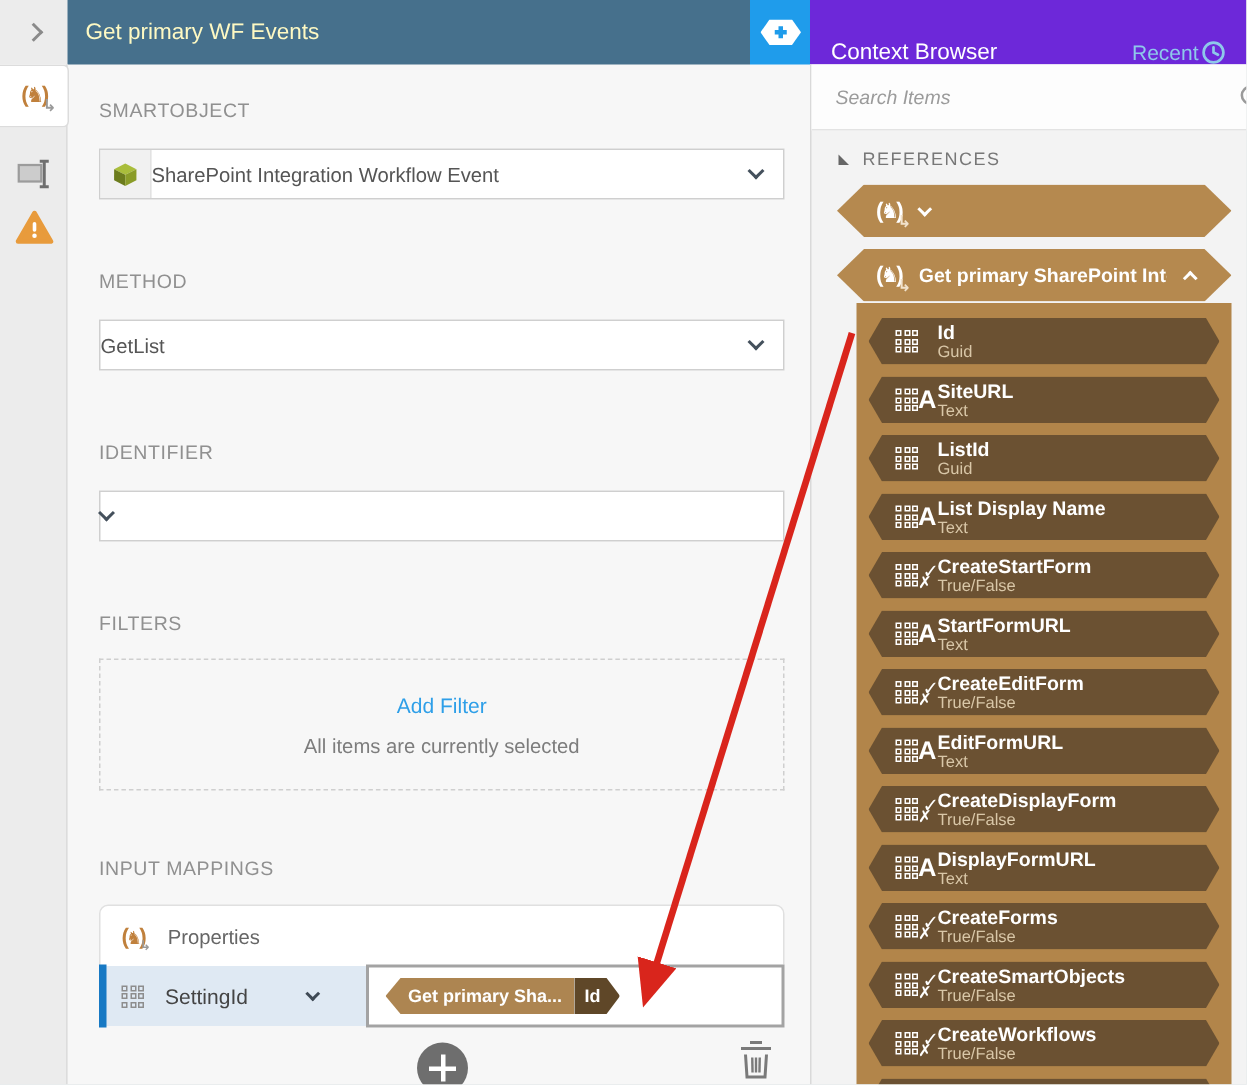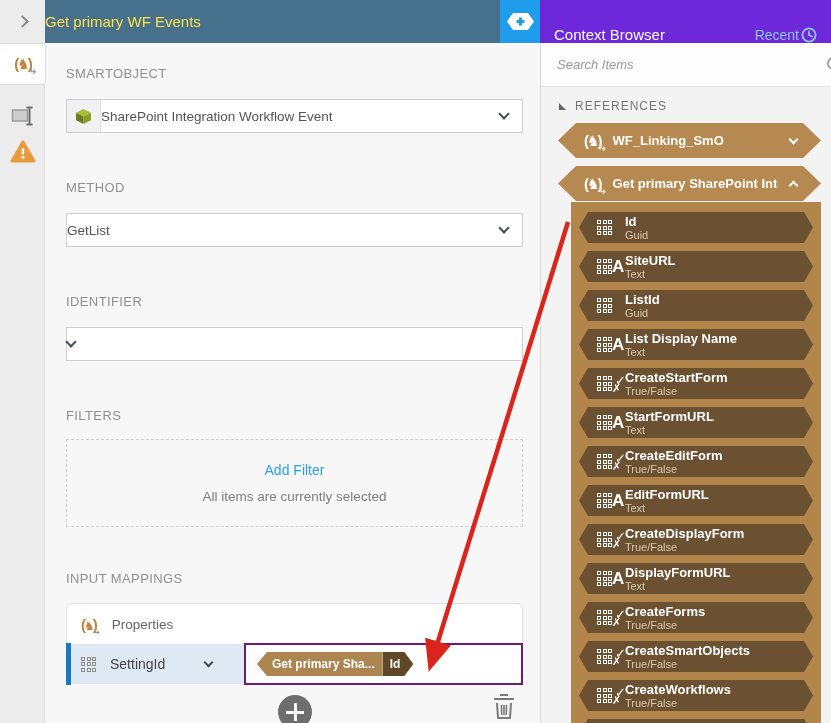--- a/index.html
+++ b/index.html
@@ -5,21 +5,21 @@
   html,body{margin:0;padding:0;background:#dfe3e6;}
   *{box-sizing:border-box;font-family:"Liberation Sans","DejaVu Sans",sans-serif;}
   #app{position:relative;width:831px;height:723px;background:#f7f7f7;overflow:hidden;}
 
   
   .corner{position:absolute;left:0;top:0;width:45px;height:43px;background:#ececec;display:flex;align-items:center;justify-content:center;cursor:pointer;}
   .chev{display:inline-block;width:9px;height:9px;border-right:2px solid #8a8a8a;border-bottom:2px solid #8a8a8a;}
   .chev.right{transform:rotate(-45deg);}
   .chev.down{transform:rotate(45deg);}
   .chev.up{transform:rotate(-135deg);}
-  .main-header{position:absolute;left:45px;top:0;width:455px;height:43px;background:#46708c;color:#fde047;display:flex;align-items:center;font-size:15px;}
+  .main-header{position:absolute;left:45px;top:0;width:455px;height:43px;background:#46708c;color:#fef9c3;display:flex;align-items:center;padding-left:12px;font-size:15px;}
   .add-token-btn{position:absolute;left:500px;top:0;width:40px;height:43px;background:#1f9ceb;display:flex;align-items:center;justify-content:center;cursor:pointer;}
   .cb-header{position:absolute;left:540px;top:0;width:291px;height:43px;background:#6d28d9;color:#fff;display:flex;align-items:flex-end;padding:0 14px;font-size:15px;}
   .cb-header .spacer{flex:1;}
   .recent{color:#8ec8ea;font-size:14px;display:flex;align-items:center;gap:2px;cursor:pointer;}
 
   
   .sidebar{position:absolute;left:0;top:43px;width:45px;bottom:0;background:#ececec;border-right:1px solid #dcdcdc;}
   .side-tab{position:absolute;left:0;width:46px;height:42px;display:flex;align-items:center;justify-content:center;cursor:pointer;}
   .side-tab.active{background:#fff;border:1px solid #dcdcdc;border-left:none;border-radius:0 4px 4px 0;}
   .k2-logo{position:relative;font-weight:bold;letter-spacing:-2px;white-space:nowrap;}
@@ -40,21 +40,21 @@
   .filter-box{position:absolute;left:20px;width:457px;height:88px;border:1px dashed #cfcfcf;text-align:center;}
   .add-filter{margin-top:22px;color:#2e9fe8;font-size:14px;cursor:pointer;display:inline-block;}
   .filter-status{margin-top:10px;color:#7d7d7d;font-size:13.5px;}
 
   .im-card{position:absolute;left:20px;width:457px;height:81px;background:#fff;border:1px solid #e0e0e0;border-radius:6px;}
   .im-row1{height:40px;display:flex;align-items:center;padding-left:14px;gap:16px;color:#666;font-size:13.5px;}
   .im-row2{position:relative;height:40px;background:#dfe9f3;border-radius:0 0 6px 6px;display:flex;align-items:center;}
   .im-row2 .selbar{position:absolute;left:-1px;top:-1px;bottom:-1px;width:5px;background:#1779c4;}
   .im-field{display:flex;align-items:center;gap:14px;padding-left:14px;width:177px;color:#444;font-size:14px;}
   .im-field .chev{width:7px;height:7px;border-color:#3f4a55;margin-left:26px;margin-top:-3px;}
-  .im-input{position:absolute;left:177px;right:-1px;top:-1px;bottom:-1px;background:#fff;border:2px solid #701a75;display:flex;align-items:center;padding-left:11px;}
+  .im-input{position:absolute;left:177px;right:-1px;top:-1px;bottom:-1px;background:#fff;border:2px solid #a3a3a3;display:flex;align-items:center;padding-left:11px;}
   .token{display:flex;height:24px;align-items:stretch;font-size:12px;font-weight:bold;color:#fff;cursor:pointer;}
   .token .t-src{background:#ad8551;display:flex;align-items:center;padding:0 8px 0 15px;clip-path:polygon(10px 0,100% 0,100% 100%,10px 100%,0 50%);}
   .token .t-prop{background:#5f4728;display:flex;align-items:center;padding:0 13px 0 7px;clip-path:polygon(0 0,calc(100% - 9px) 0,100% 50%,calc(100% - 9px) 100%,0 100%);}
 
   .plus-btn{position:absolute;left:232px;width:34px;height:34px;border-radius:50%;background:#6e6e6e;cursor:pointer;}
   .plus-btn::before{content:"";position:absolute;left:8px;top:15.5px;width:18px;height:3px;background:#fff;}
   .plus-btn::after{content:"";position:absolute;left:15.5px;top:8px;width:3px;height:18px;background:#fff;}
 
   
   .cb{position:absolute;left:540px;top:43px;width:318px;bottom:0;background:#f3f3f3;border-left:1px solid #d9d9d9;}
@@ -231,21 +231,20 @@
     </div>
     <div class="cb-body">
       <div class="scroll-strip"></div>
       <div class="refs-row">
         <span class="tri-expanded"></span>
         <span class="refs-label">REFERENCES</span>
       </div>
 
       <div class="ref-tag tag1">
         <span class="k2-logo white"><span class="pr">(</span><span class="kn">♞</span><span class="pr">)</span><span class="hook">↳</span></span>
-        <span class="tag-label">WF_Linking_SmO</span>
         <span class="chev down"></span>
       </div>
       <div class="ref-tag tag2">
         <span class="k2-logo white"><span class="pr">(</span><span class="kn">♞</span><span class="pr">)</span><span class="hook">↳</span></span>
         <span class="tag-label">Get primary SharePoint Inte...</span>
         <span class="chev up"></span>
       </div>
 
       <div class="prop-group">
 

